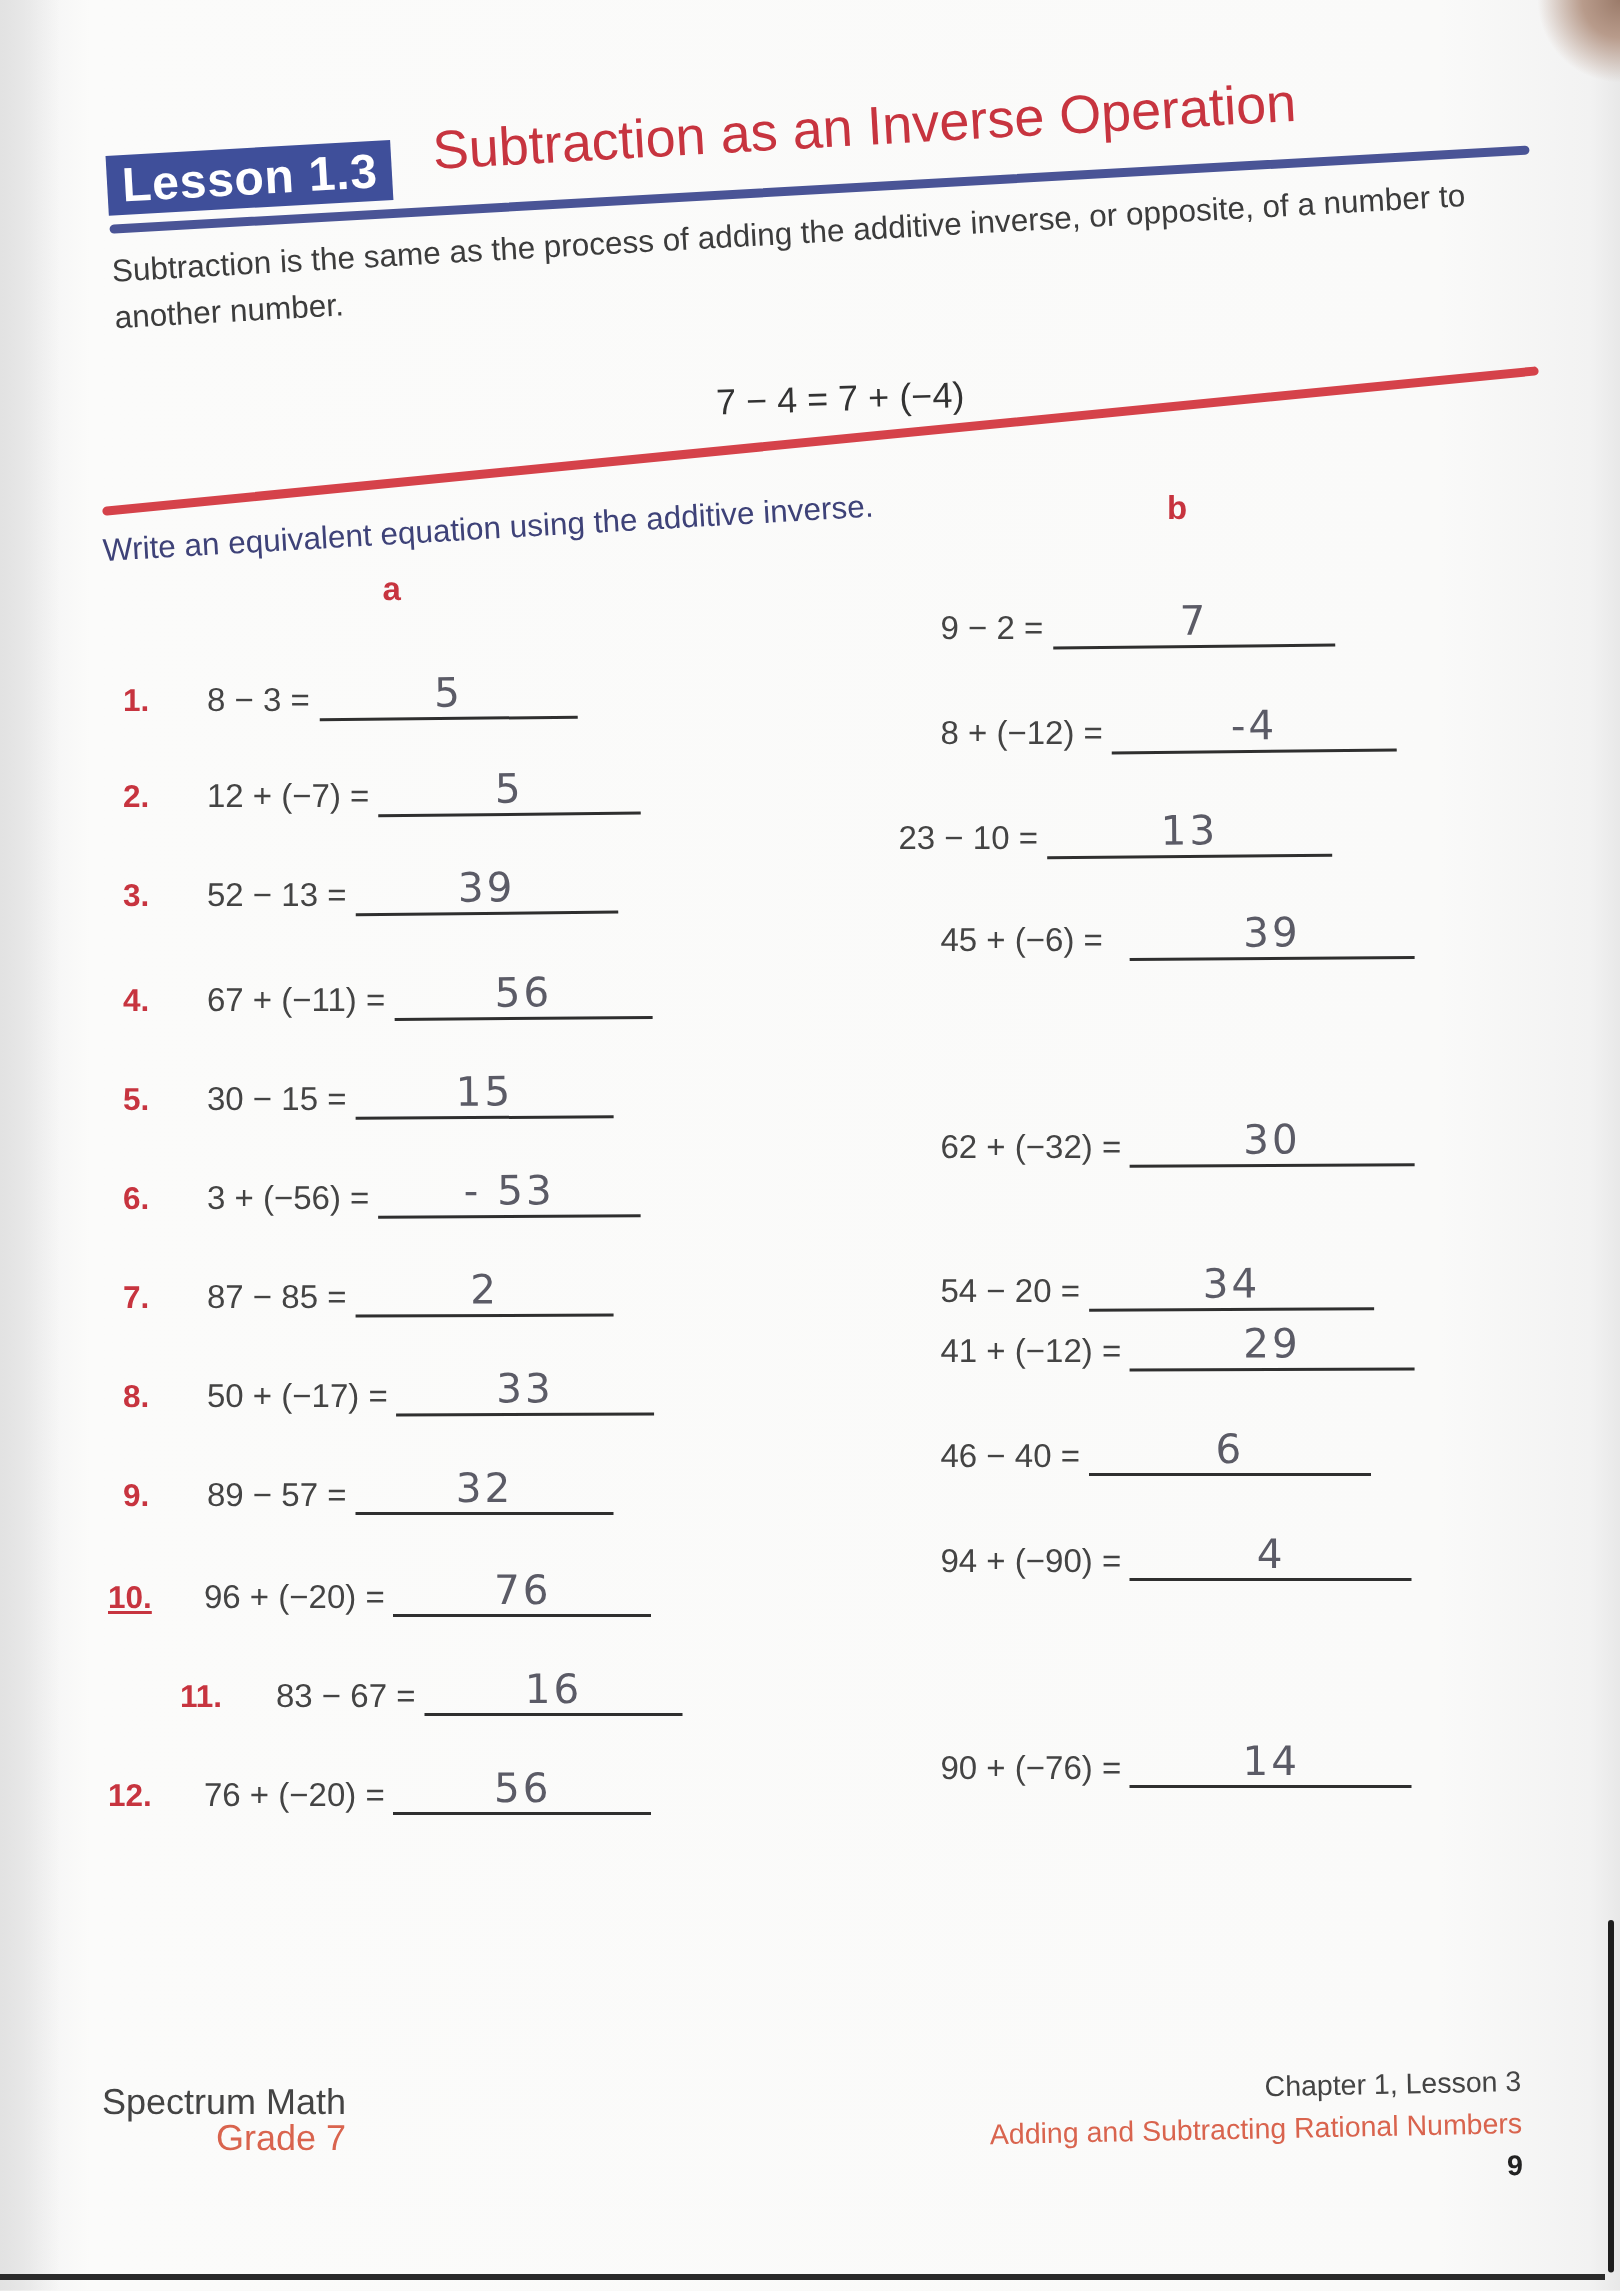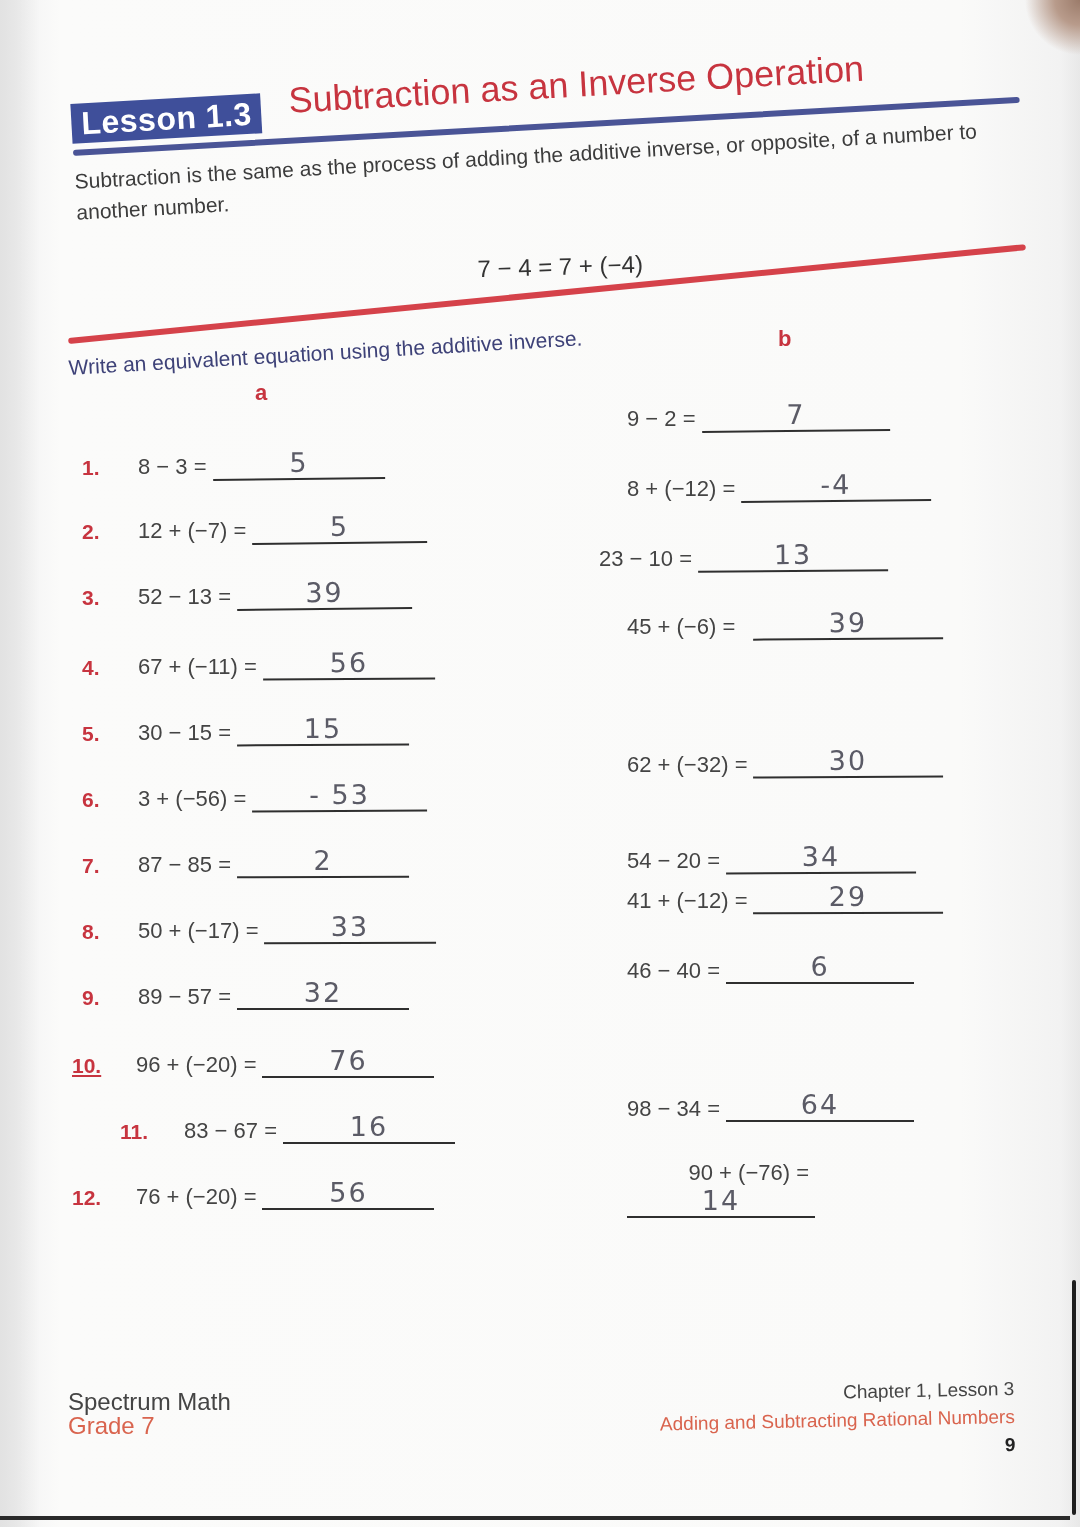--- a/index.html
+++ b/index.html
@@ -85,21 +85,21 @@
       position: absolute; left: 0; right: 0; bottom: 0px; text-align: center;
       font-family: "DejaVu Sans", sans-serif; font-size: 27px; color: #5b5b66; font-weight: normal;
       letter-spacing: 2px;
     }
 
     
     .footer-left {
       position: absolute; left: 68px; top: 1390px; font-size: 24px; line-height: 24px;
     }
     .footer-left .brand { color: #444; }
-    .footer-left .grade { color: #d9644e; }
+    .footer-left .grade { color: #d9644e; text-align: right; }
     .footer-right {
       position: absolute; right: 66px; top: 1375px; text-align: right; font-size: 19px; line-height: 28px;
       transform-origin: 100% 0; transform: rotate(-1.2deg);
     }
     .footer-right .chapter { color: #444; }
     .footer-right .subtitle { color: #d9644e; }
     .footer-right .page-num { color: #222; font-weight: bold; }
   </style>
 </head>
 <body>
@@ -250,27 +250,27 @@
     <span class="blank" style="width:190px; transform:rotate(-0.2deg);">
         <span class="answer">29</span>
       </span>
   </div>
   <div class="problem" style="left:627px; top:952px;">
     <span class="expr">46 − 40 =</span>
     <span class="blank" style="width:188px;">
         <span class="answer">6</span>
       </span>
   </div>
-  <div class="problem" style="left:627px; top:1090px;">
-    <span class="expr">98 − 34 =</span>
+  <div class="problem" style="left:627px; top:1022px;">
+    <span class="expr">94 + (−90) =</span>
     <span class="blank" style="width:188px;">
-        <span class="answer">64</span>
-      </span>
-  </div>
-  <div class="problem" style="left:627px; top:1160px;flex-direction:column;">
+        <span class="answer">4</span>
+      </span>
+  </div>
+  <div class="problem" style="left:627px; top:1160px;">
     <span class="expr">90 + (−76) =</span>
     <span class="blank" style="width:188px;">
         <span class="answer">14</span>
       </span>
   </div>
 
   <div class="footer-left">
     <div class="brand">Spectrum Math</div>
     <div class="grade">Grade 7</div>
   </div>

